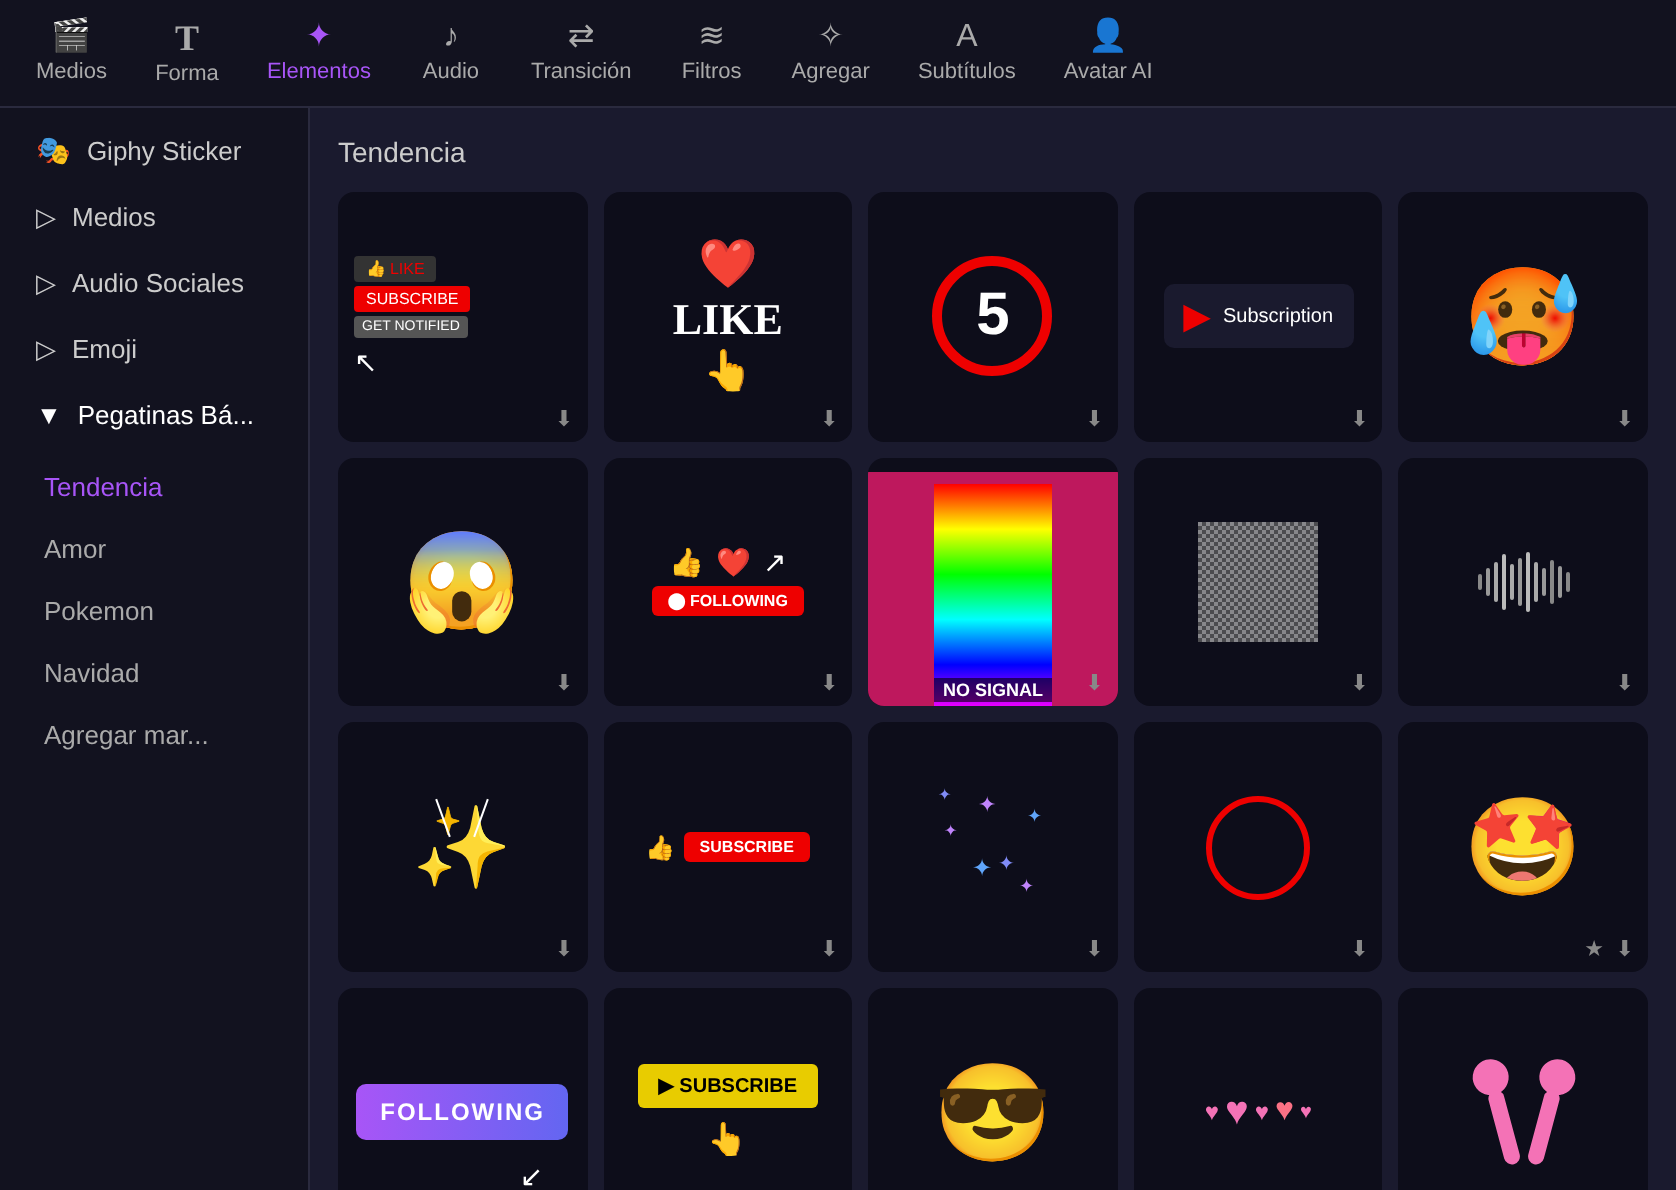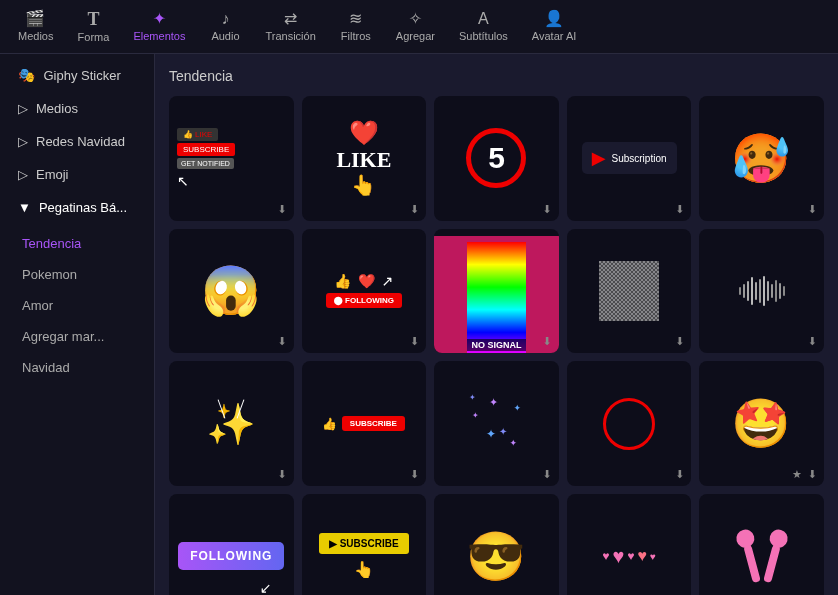--- a/index.html
+++ b/index.html
@@ -212,37 +212,37 @@
       <div class="sidebar-top-item">
         <span class="s-icon">🎭</span>
         <span>Giphy Sticker</span>
       </div>
       <div class="sidebar-expandable">
         <span class="s-icon">▷</span>
         <span>Medios</span>
       </div>
       <div class="sidebar-expandable">
         <span class="s-icon">▷</span>
-        <span>Redes Navidad</span>
+        <span>Audio Sociales</span>
       </div>
       <div class="sidebar-expandable">
         <span class="s-icon">▷</span>
         <span>Emoji</span>
       </div>
       <div class="sidebar-expandable open">
         <span class="s-icon">▼</span>
         <span>Pegatinas Bá...</span>
       </div>
     </div>
     <div class="sidebar-sub">
       <span class="sidebar-sub-item active">Tendencia</span>
+      <span class="sidebar-sub-item">Amor</span>
       <span class="sidebar-sub-item">Pokemon</span>
-      <span class="sidebar-sub-item">Amor</span>
+      <span class="sidebar-sub-item">Navidad</span>
       <span class="sidebar-sub-item">Agregar mar...</span>
-      <span class="sidebar-sub-item">Navidad</span>
     </div>
   </div>
 
   <div class="content">
     <div class="section-title">Tendencia</div>
     <div class="grid">
 
       <div class="card">
         <div class="card-inner" style="flex-direction:column;gap:2px;padding:8px;align-items:flex-start;">
           <div style="background:#333;color:#fff;font-size:8px;padding:2px 6px;border-radius:2px;display:flex;align-items:center;gap:2px;">👍 <span style="color:#e00">LIKE</span></div>

